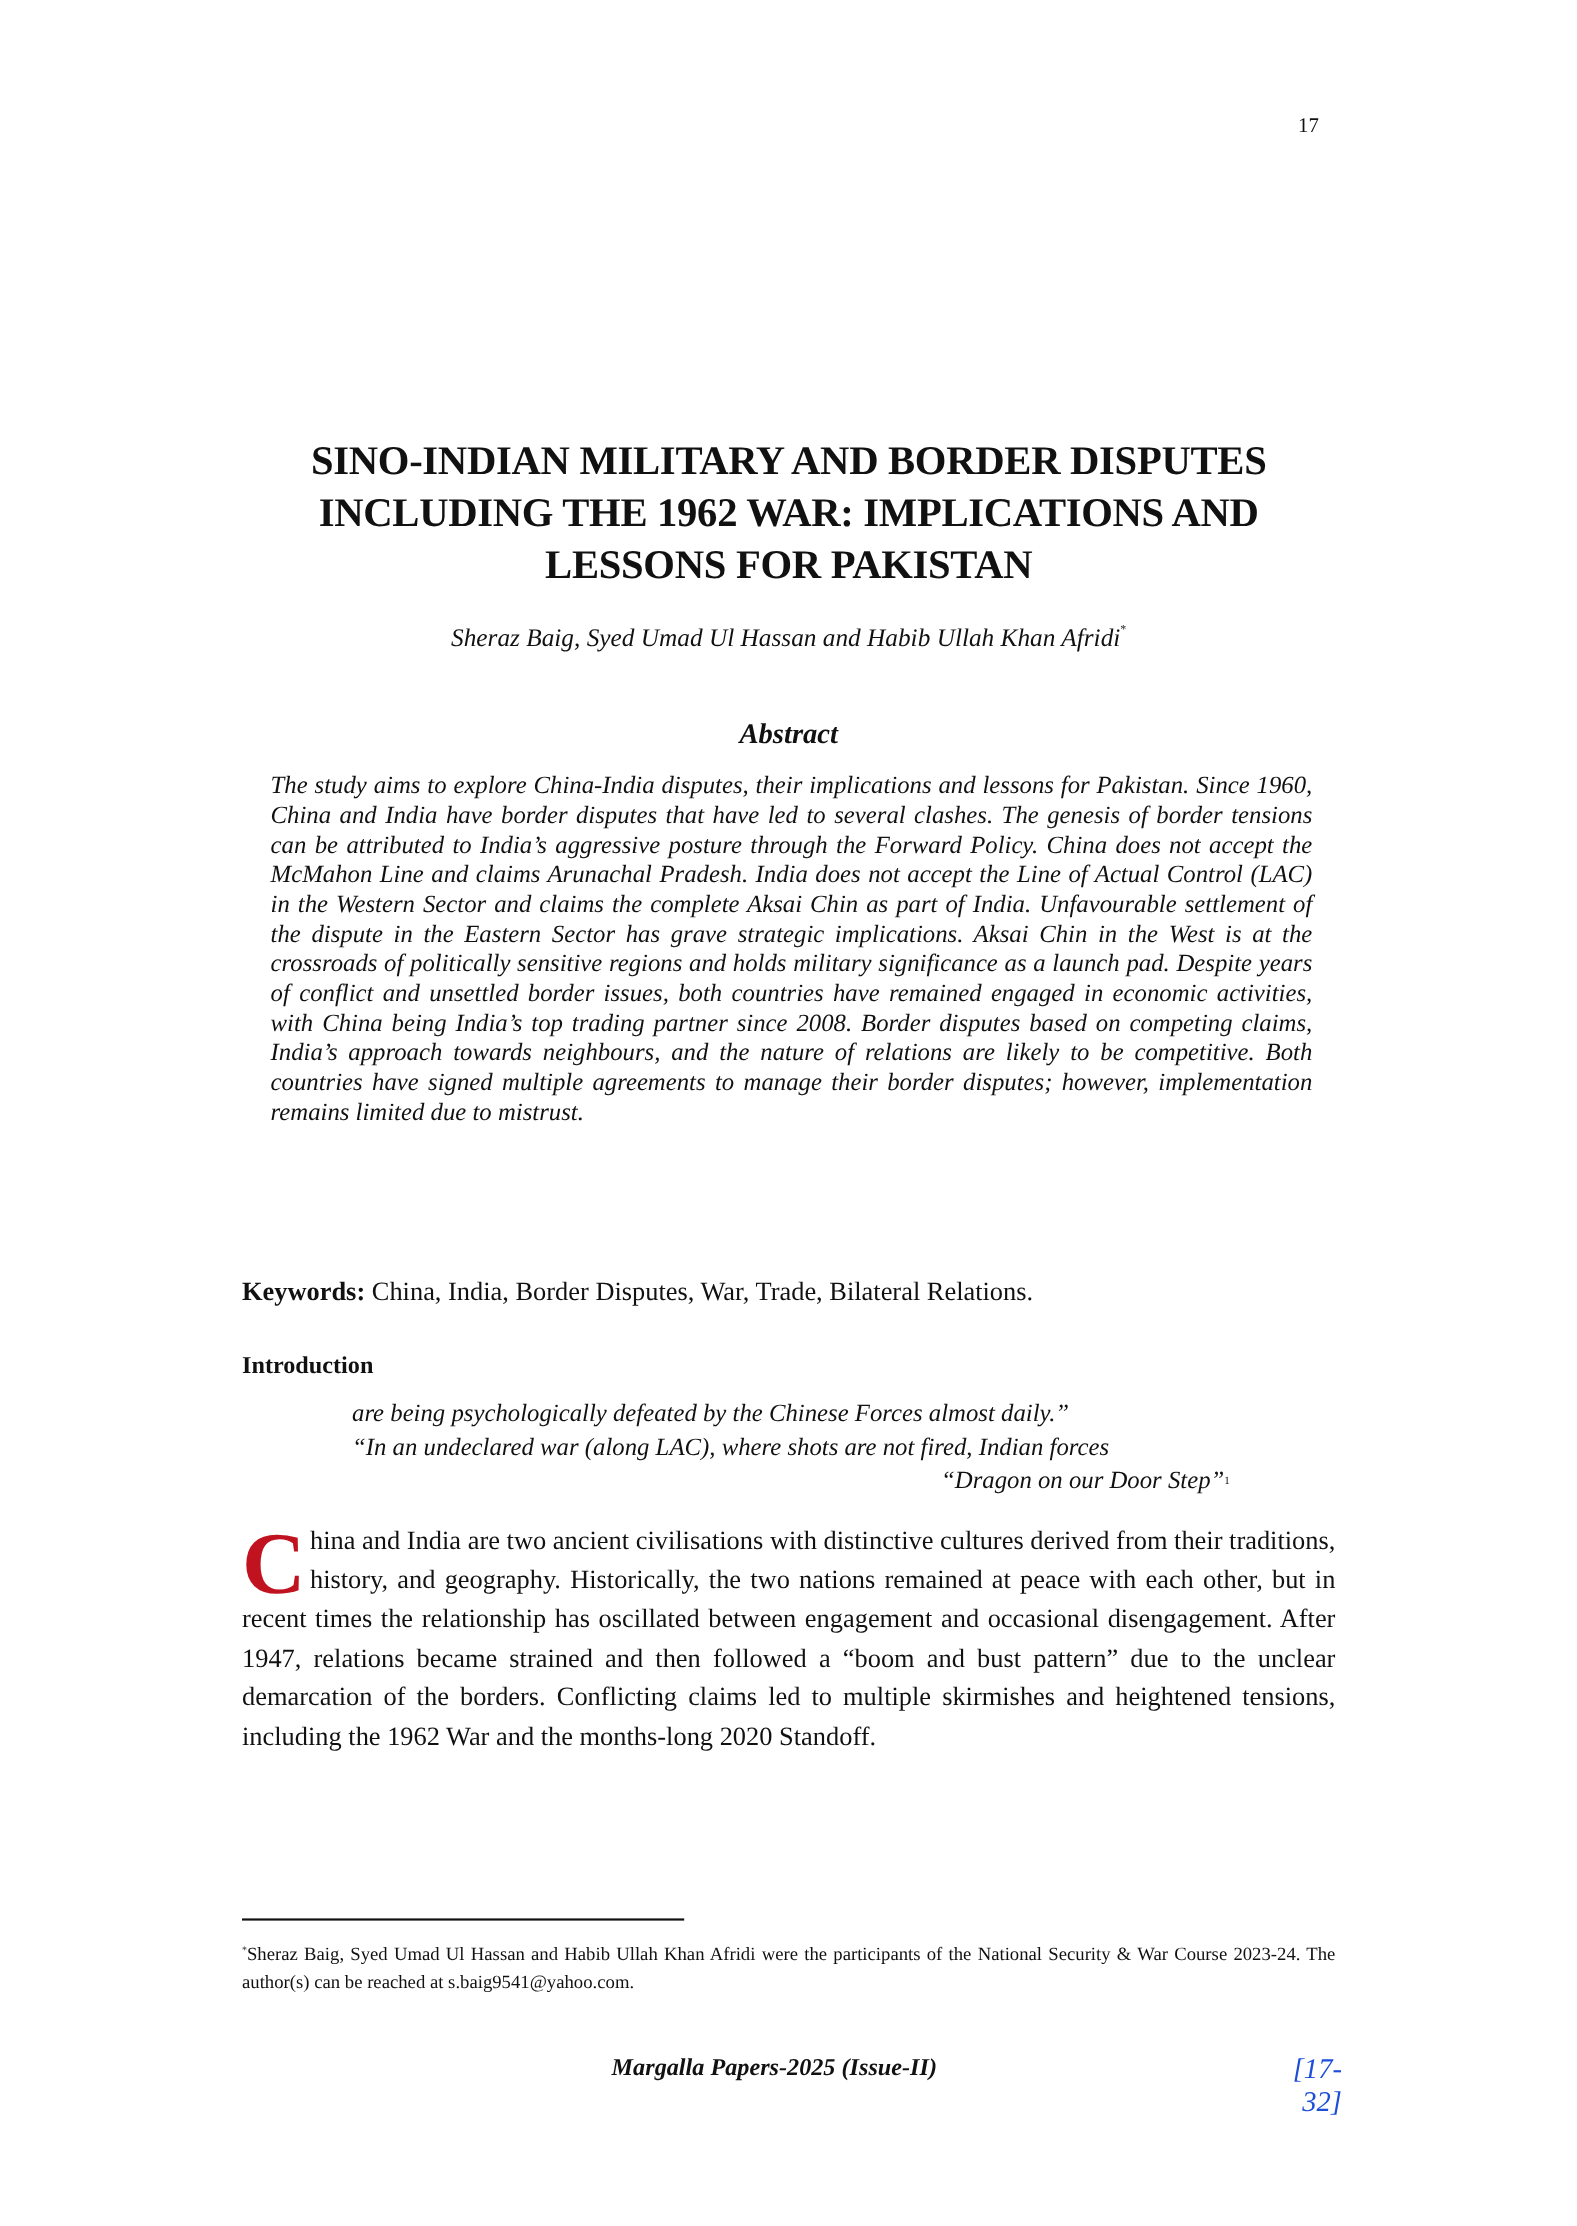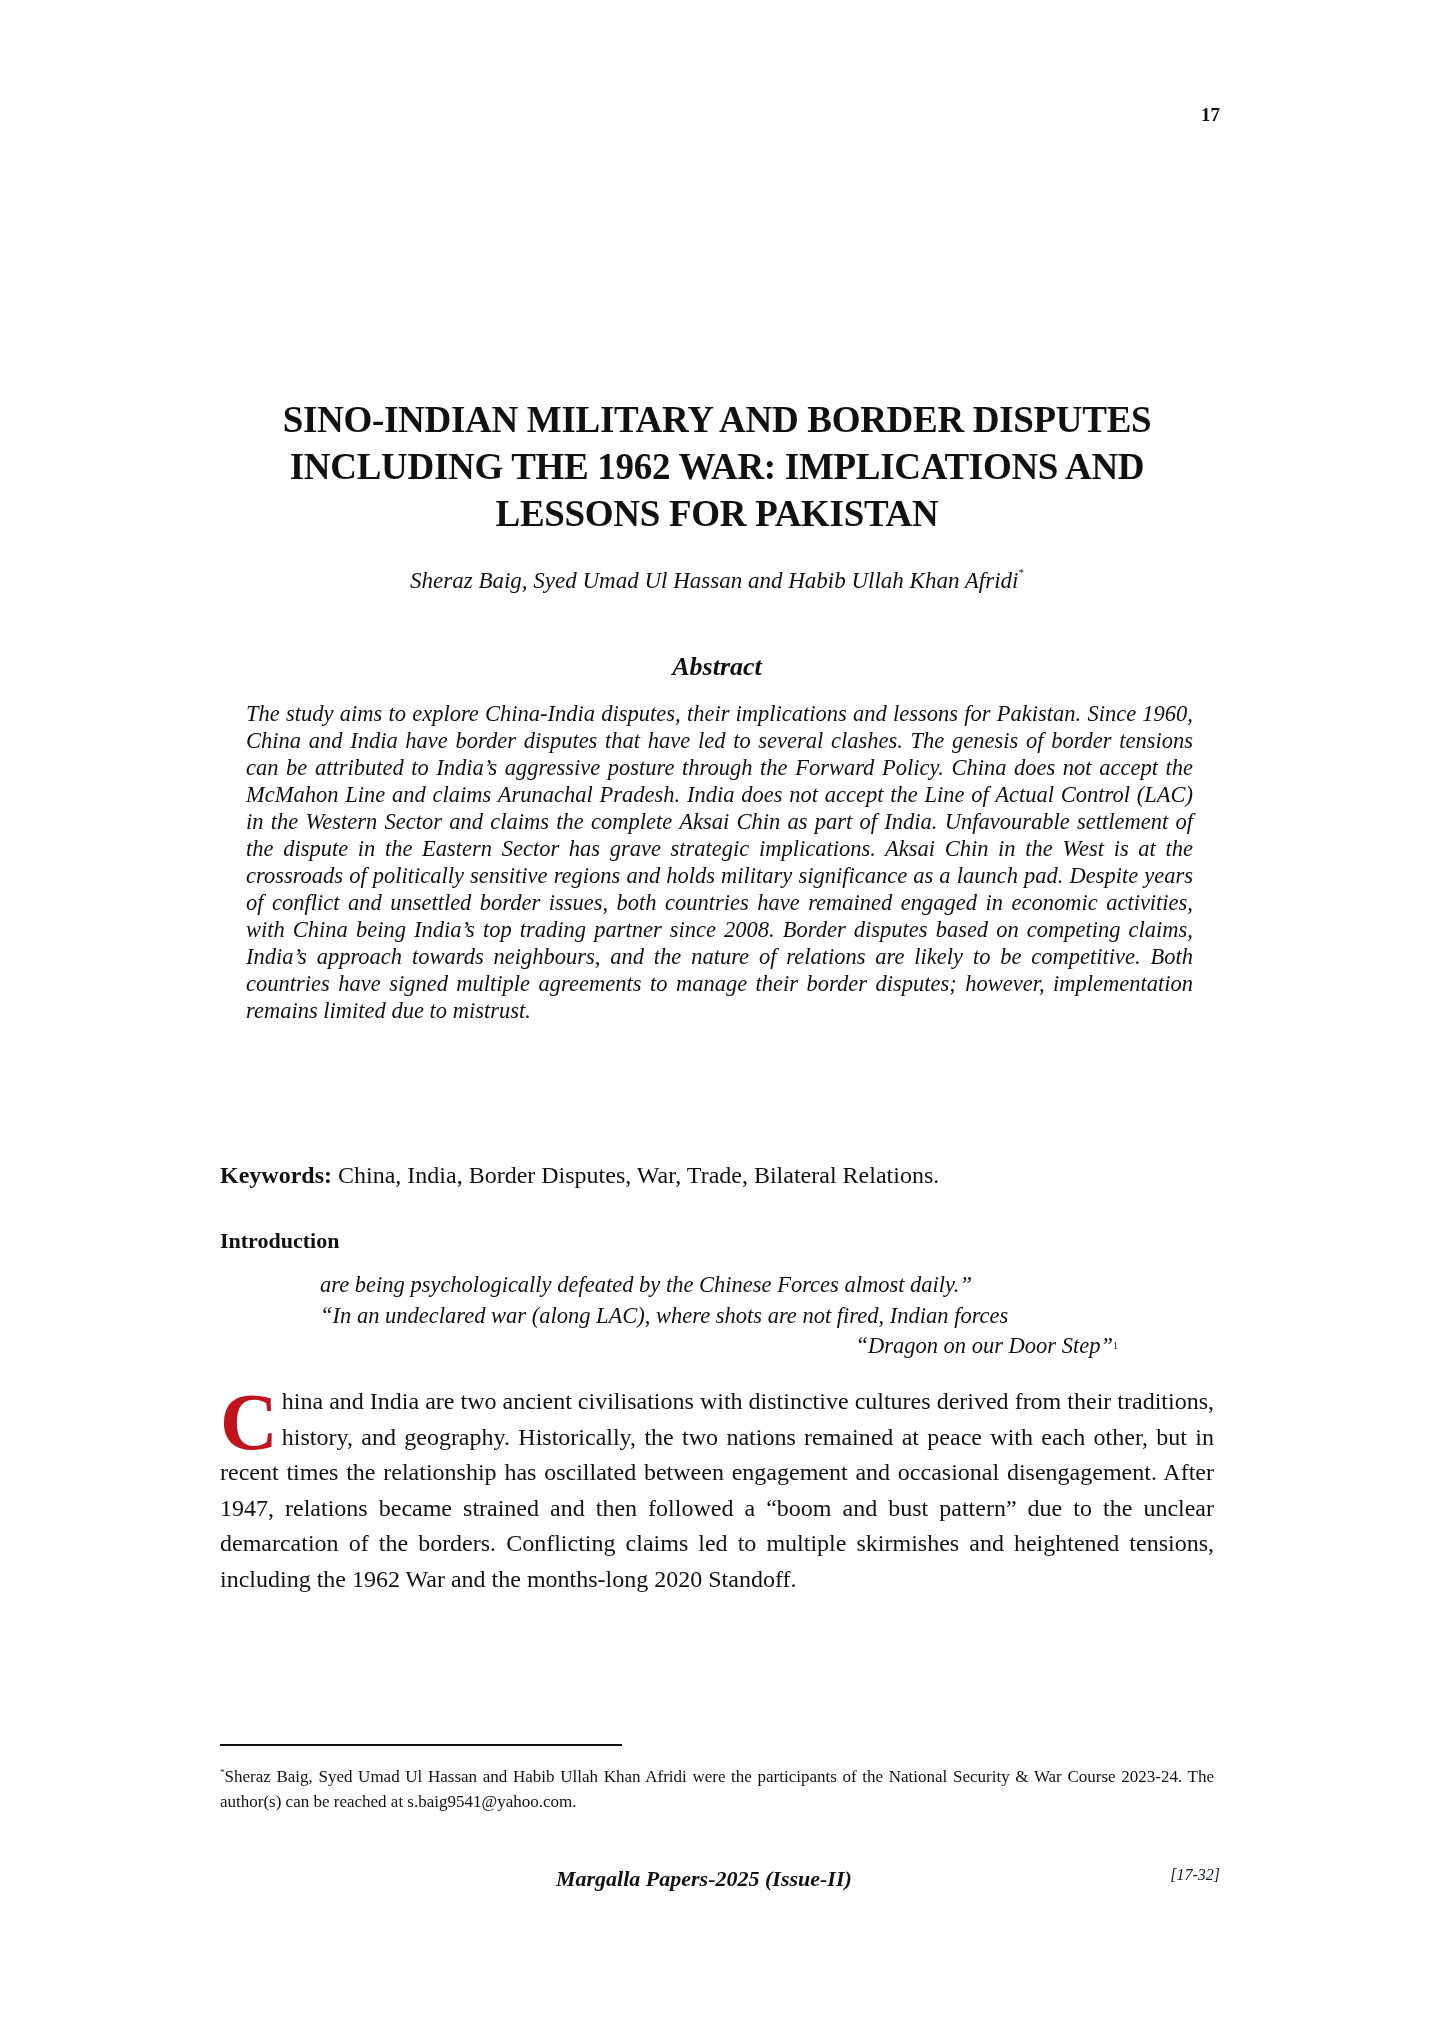--- a/index.html
+++ b/index.html
@@ -1,20 +1,20 @@
 <!DOCTYPE html>
 <html><head>
 <meta charset="utf-8">
 <style>
   html, body { margin: 0; padding: 0; background: #ffffff; }
   body { width: 1434px; height: 2024px; position: relative; overflow: hidden;
          font-family: "Liberation Serif", "DejaVu Serif", serif; color: #111; }
   .abs { position: absolute; }
-  .page-number { left: 1180px; top: 104px; width: 40px; text-align: right;
-                 font-weight: bold; font-size: 19px; }
+  .page-number { left: 1180px; top: 104px; width: 40px; text-align: left;
+                 font-weight: normal; font-size: 19px; }
   .title { left: 220px; top: 396px; width: 994px; text-align: center;
            font-weight: bold; font-size: 37px; line-height: 47px; letter-spacing: -0.3px; }
   .title span { display: block; }
   .authors { left: 220px; top: 566px; width: 994px; text-align: center;
              font-style: italic; font-size: 23px; }
   .authors sup { font-size: 11px; vertical-align: 12px; font-style: normal; }
   .abstract-heading { left: 220px; top: 652px; width: 994px; text-align: center;
                       font-style: italic; font-weight: bold; font-size: 26px; }
   .abstract-body { left: 246px; top: 700px; width: 947px; font-style: italic;
                    font-size: 22.5px; line-height: 27px; text-align: justify; }
@@ -29,21 +29,21 @@
                line-height: 35.6px; text-align: justify; }
   .dropcap { float: left; color: #c1121f; font-weight: bold; font-size: 80px;
              line-height: 64px; margin: 6px 4px 0 0; }
   .footnote-rule { left: 220px; top: 1744px; width: 402px; height: 2px; background: #111; }
   .footnote { left: 220px; top: 1760px; width: 994px; font-size: 17px; line-height: 25px;
               text-align: justify; }
   .footnote sup { font-size: 9px; vertical-align: 7px; }
   .footer-journal { left: 556px; top: 1866px; font-style: italic; font-weight: bold;
                     font-size: 22px; }
   .footer-pages { left: 1140px; top: 1866px; width: 80px; text-align: right;
-                  font-style: italic; font-size: 16px; color: #0f172a; }
+                  font-style: italic; font-size: 26px; color: #1d4ed8; }
 </style>
 </head>
 <body>
 
 <div class="abs page-number">17</div>
 
 <h1 class="abs title" style="margin:0;">
   <span>SINO-INDIAN MILITARY AND BORDER DISPUTES</span>
   <span>INCLUDING THE 1962 WAR: IMPLICATIONS AND</span>
   <span>LESSONS FOR PAKISTAN</span>

